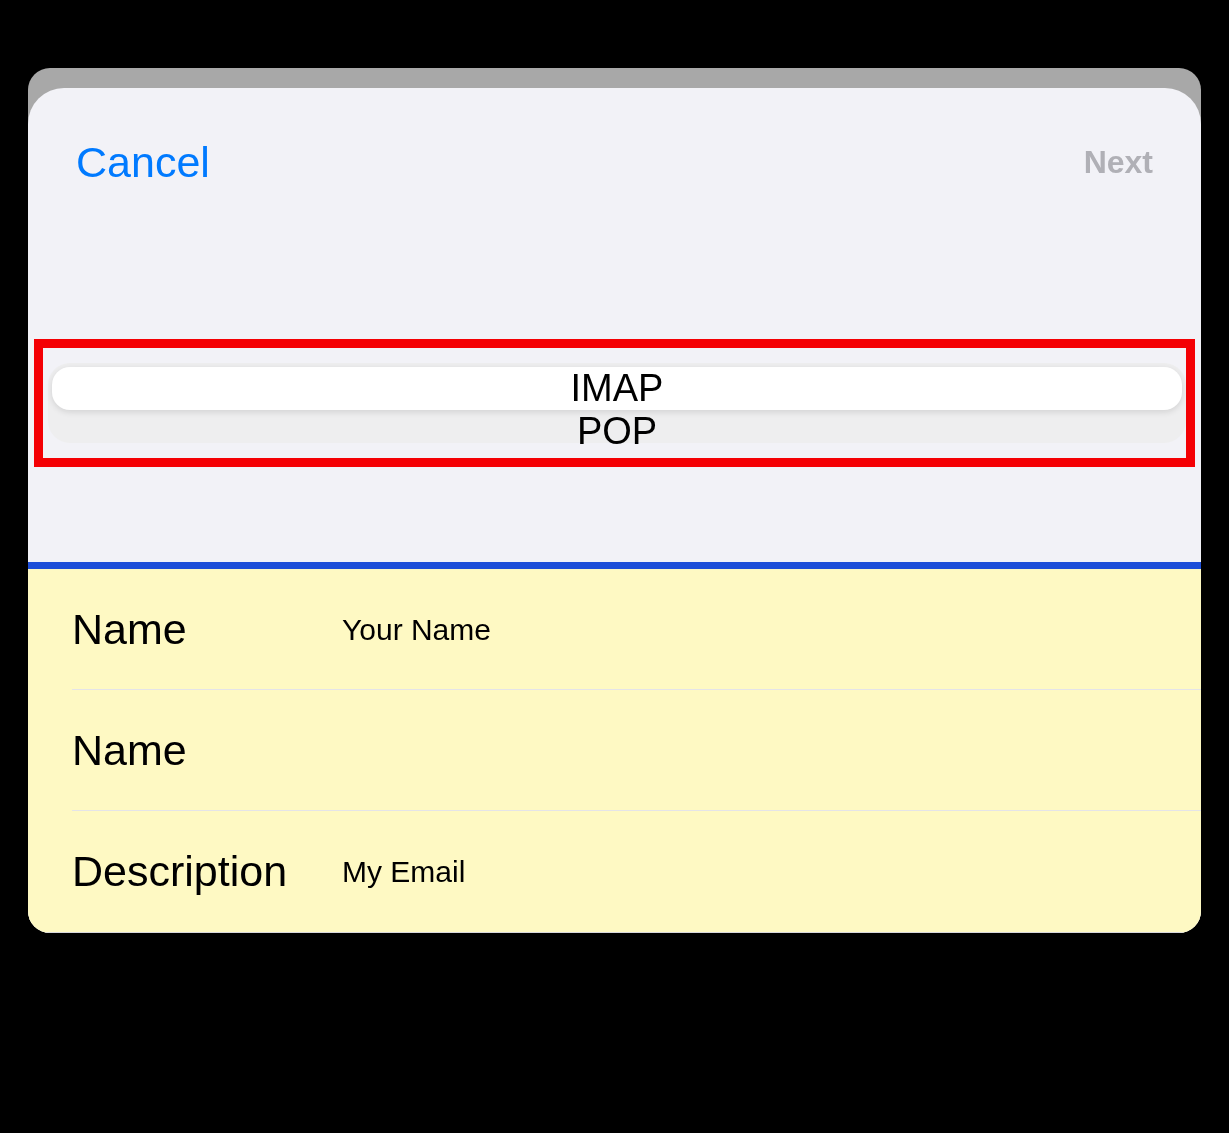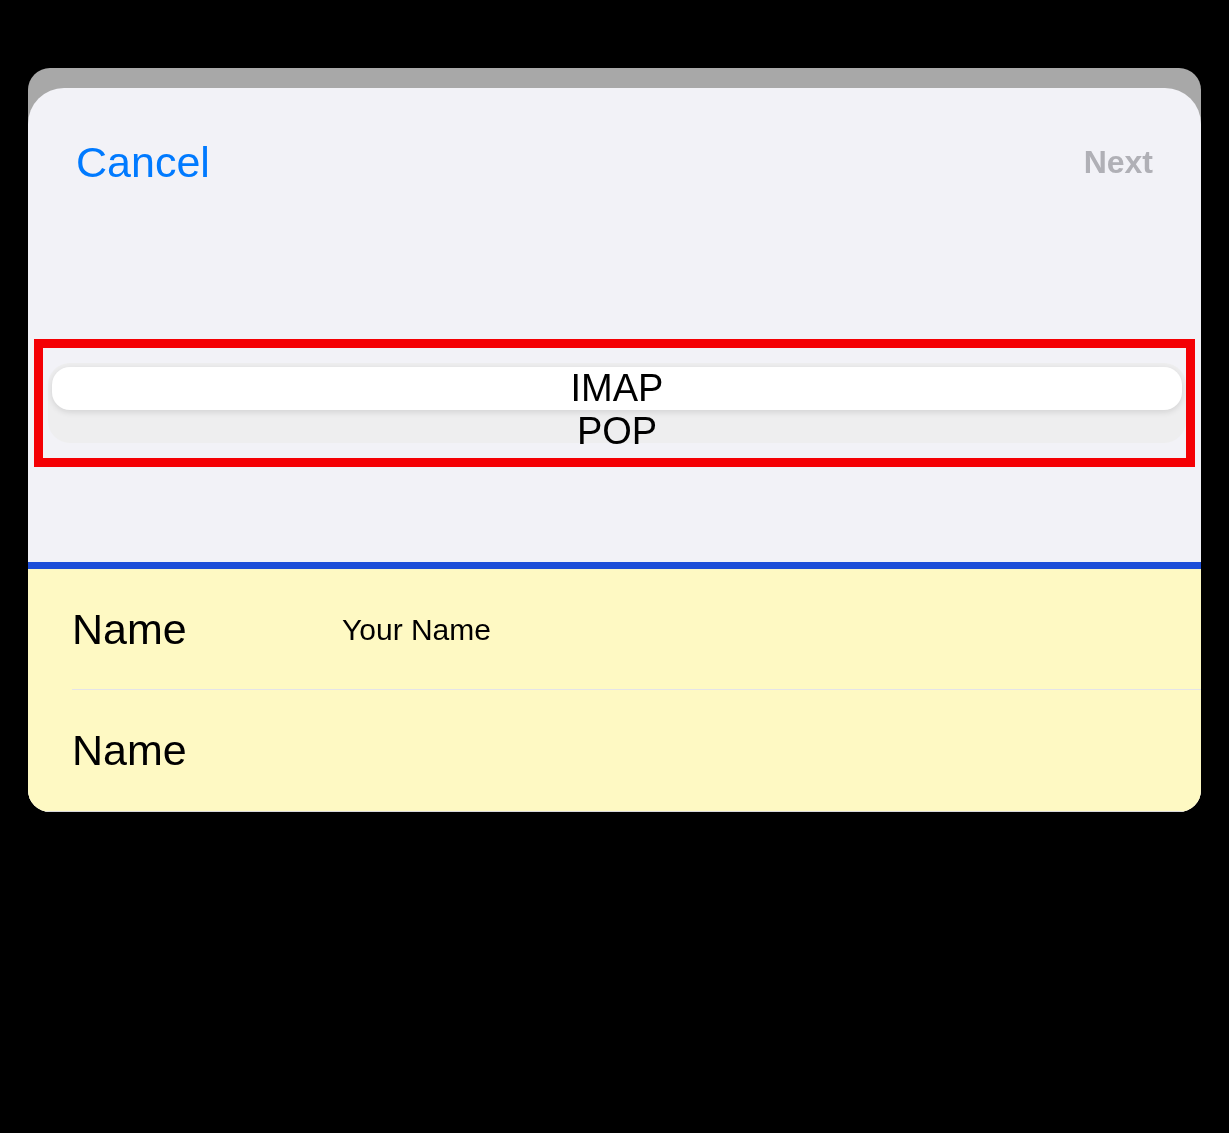--- a/index.html
+++ b/index.html
@@ -154,16 +154,20 @@
     </div>
 
     <div class="form-section">
       <div class="form-row">
         <span class="form-label">Name</span>
         <input class="form-input" type="text" value="Your Name" style="">
       </div>
       <div class="form-row">
         <span class="form-label">Name</span>
       </div>
+      <div class="form-row">
+        <span class="form-label">Description</span>
+        <input class="form-input" type="text" value="My Email" style="">
+      </div>
     </div>
 
   </div>
 </div>
 
 </body></html>

